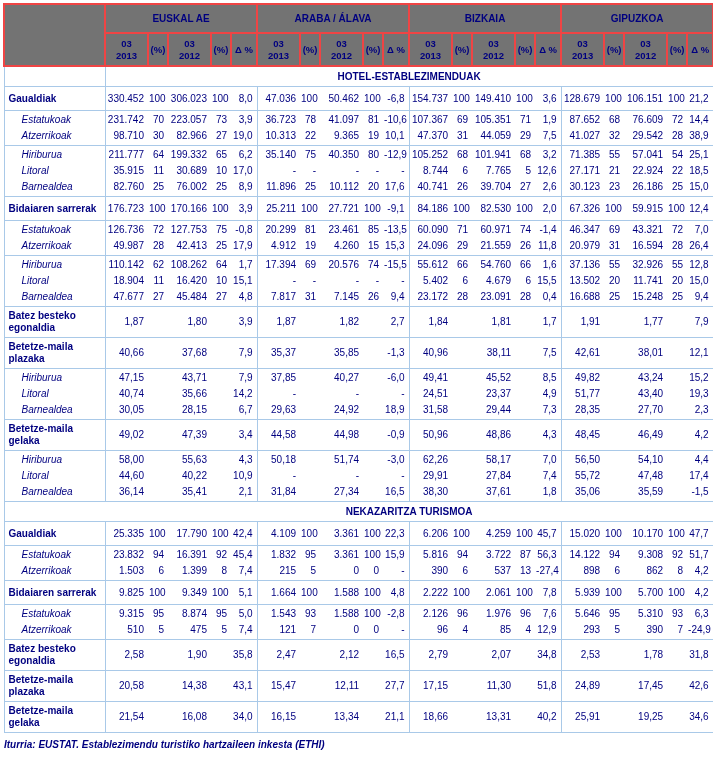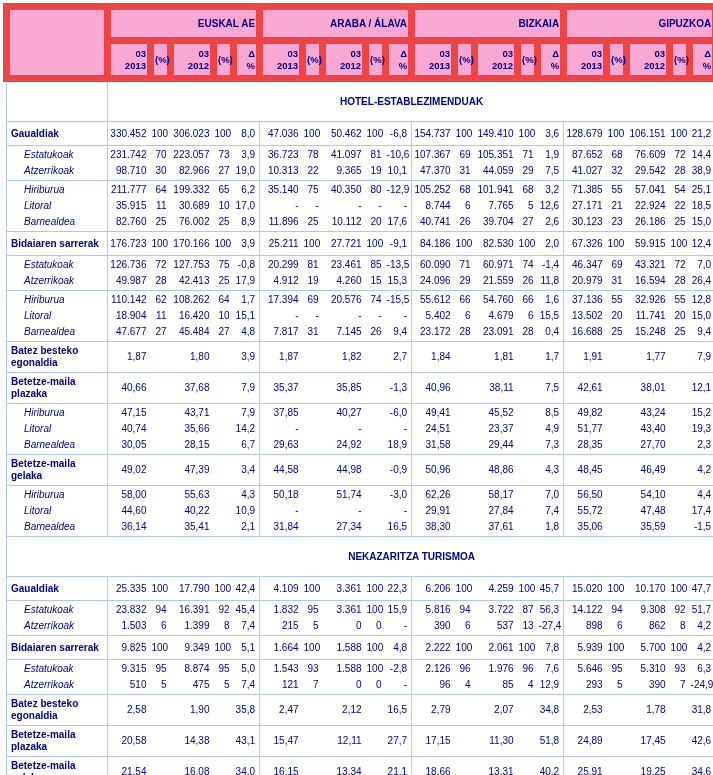--- a/index.html
+++ b/index.html
@@ -5,25 +5,25 @@
   html,body{margin:0;padding:0;background:#ffffff;}
   body{width:713px;height:775px;font-family:"Liberation Sans",sans-serif;color:#000080;overflow:hidden;}
   .page{padding:3px 3px 0 3px;}
   .title{font-size:11px;font-weight:bold;color:#000080;margin:3px 0 8px 2px;letter-spacing:0;}
   table{border-collapse:collapse;table-layout:fixed;width:707px;border:1px solid #a9c9e8;}
   col.c-label{width:101px;}
   col.c-v{width:43px;}
   col.c-p{width:20px;}
   col.c-d{width:26px;}
   th,td{color:#000080;vertical-align:middle;}
-  thead th{border:7px solid #ef4444;font-size:10px;font-weight:bold;text-align:right;background:#f9a8d4;}
+  thead th{border:2px solid #ef4444;font-size:10px;font-weight:bold;text-align:center;background:#737373;}
   tr.gh th{height:25px;}
   tr.shr th{height:29px;font-size:9.5px;line-height:1.2;white-space:pre-line;}
   tbody.bandb{border-top:1px solid #a9c9e8;border-bottom:1px solid #a9c9e8;}
-  tbody.bandb td{height:17px;font-size:10px;font-weight:bold;text-align:center;padding:11px 0;}
+  tbody.bandb td{height:17px;font-size:10px;font-weight:bold;text-align:center;padding:1px 0;}
   td.bandpad{border-right:1px solid #a9c9e8;}
   td.bandfull{padding-left:101px !important;}
   tbody.rg{border-top:1px solid #a9c9e8;}
   tbody.rg td{font-size:10px;padding-top:2px;padding-bottom:2px;line-height:1.2;}
   tbody.rg tr:first-child td{padding-top:3px;}
   tbody.rg tr:last-child td{padding-bottom:3px;}
   tr.tall{height:24px;}
   td.lbl{border-right:1px solid #a9c9e8;font-weight:bold;padding-left:4px;padding-right:2px;}
   td.lbl.sub{font-weight:normal;padding-left:17px;font-style:italic;}
   td.num{text-align:right;padding-right:4px;white-space:nowrap;overflow:visible;}

